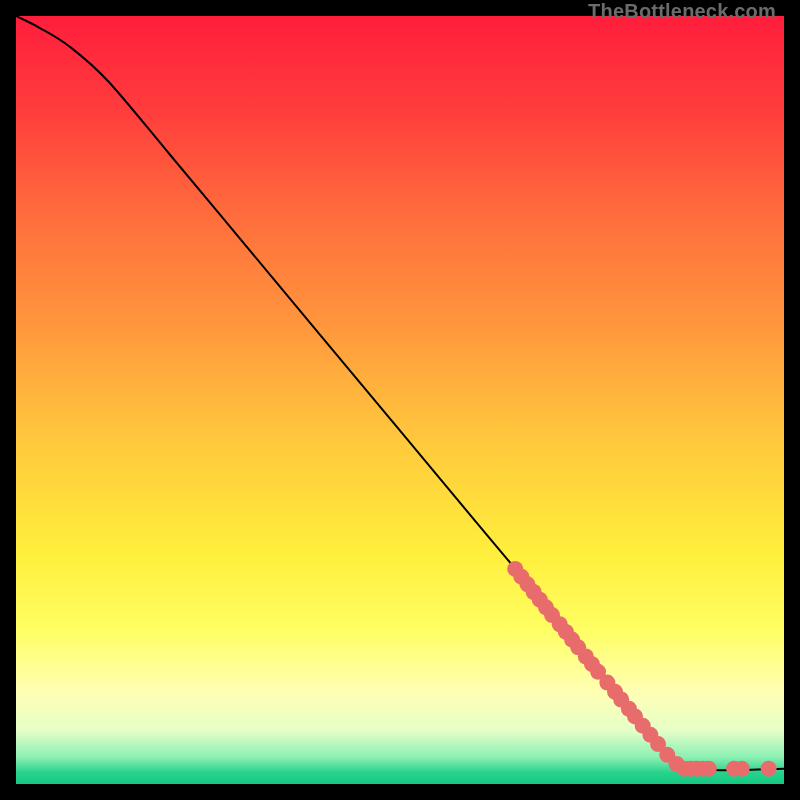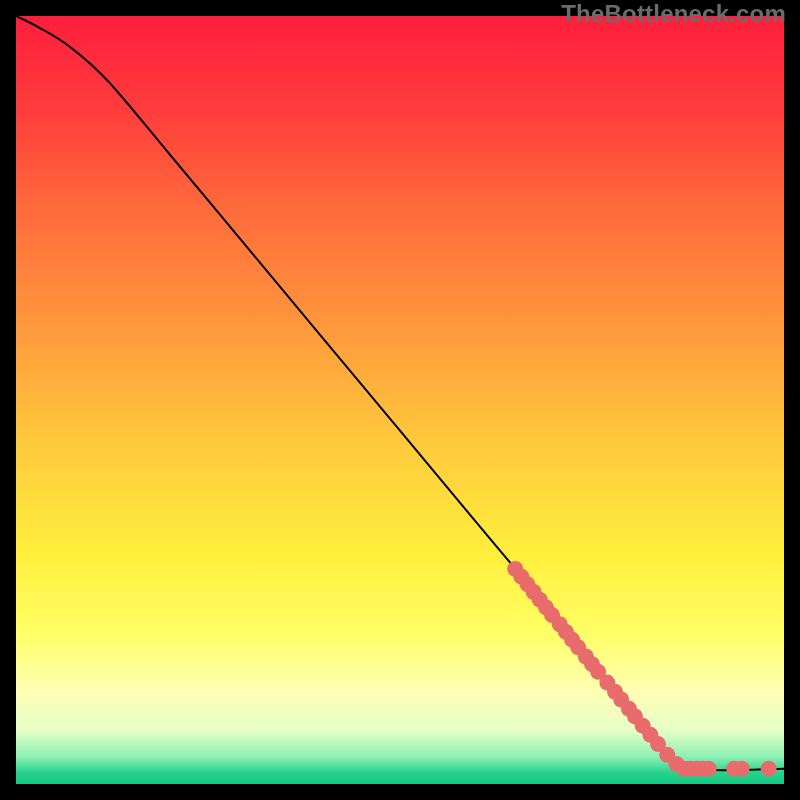--- a/index.html
+++ b/index.html
@@ -19,23 +19,23 @@
   .plot {
     position: absolute;
     left: 16px;
     top: 16px;
     width: 768px;
     height: 768px;
   }
   .watermark {
     position: absolute;
     top: 0;
-    right: 14px;
+    right: 24px;
     font-family: Arial, Helvetica, sans-serif;
-    font-size: 24px;
+    font-size: 20px;
     font-weight: 600;
     color: #6b6b6b;
     letter-spacing: 0.2px;
     user-select: none;
   }
 </style>
 </head>
 <body>
 
 <div class="stage">

